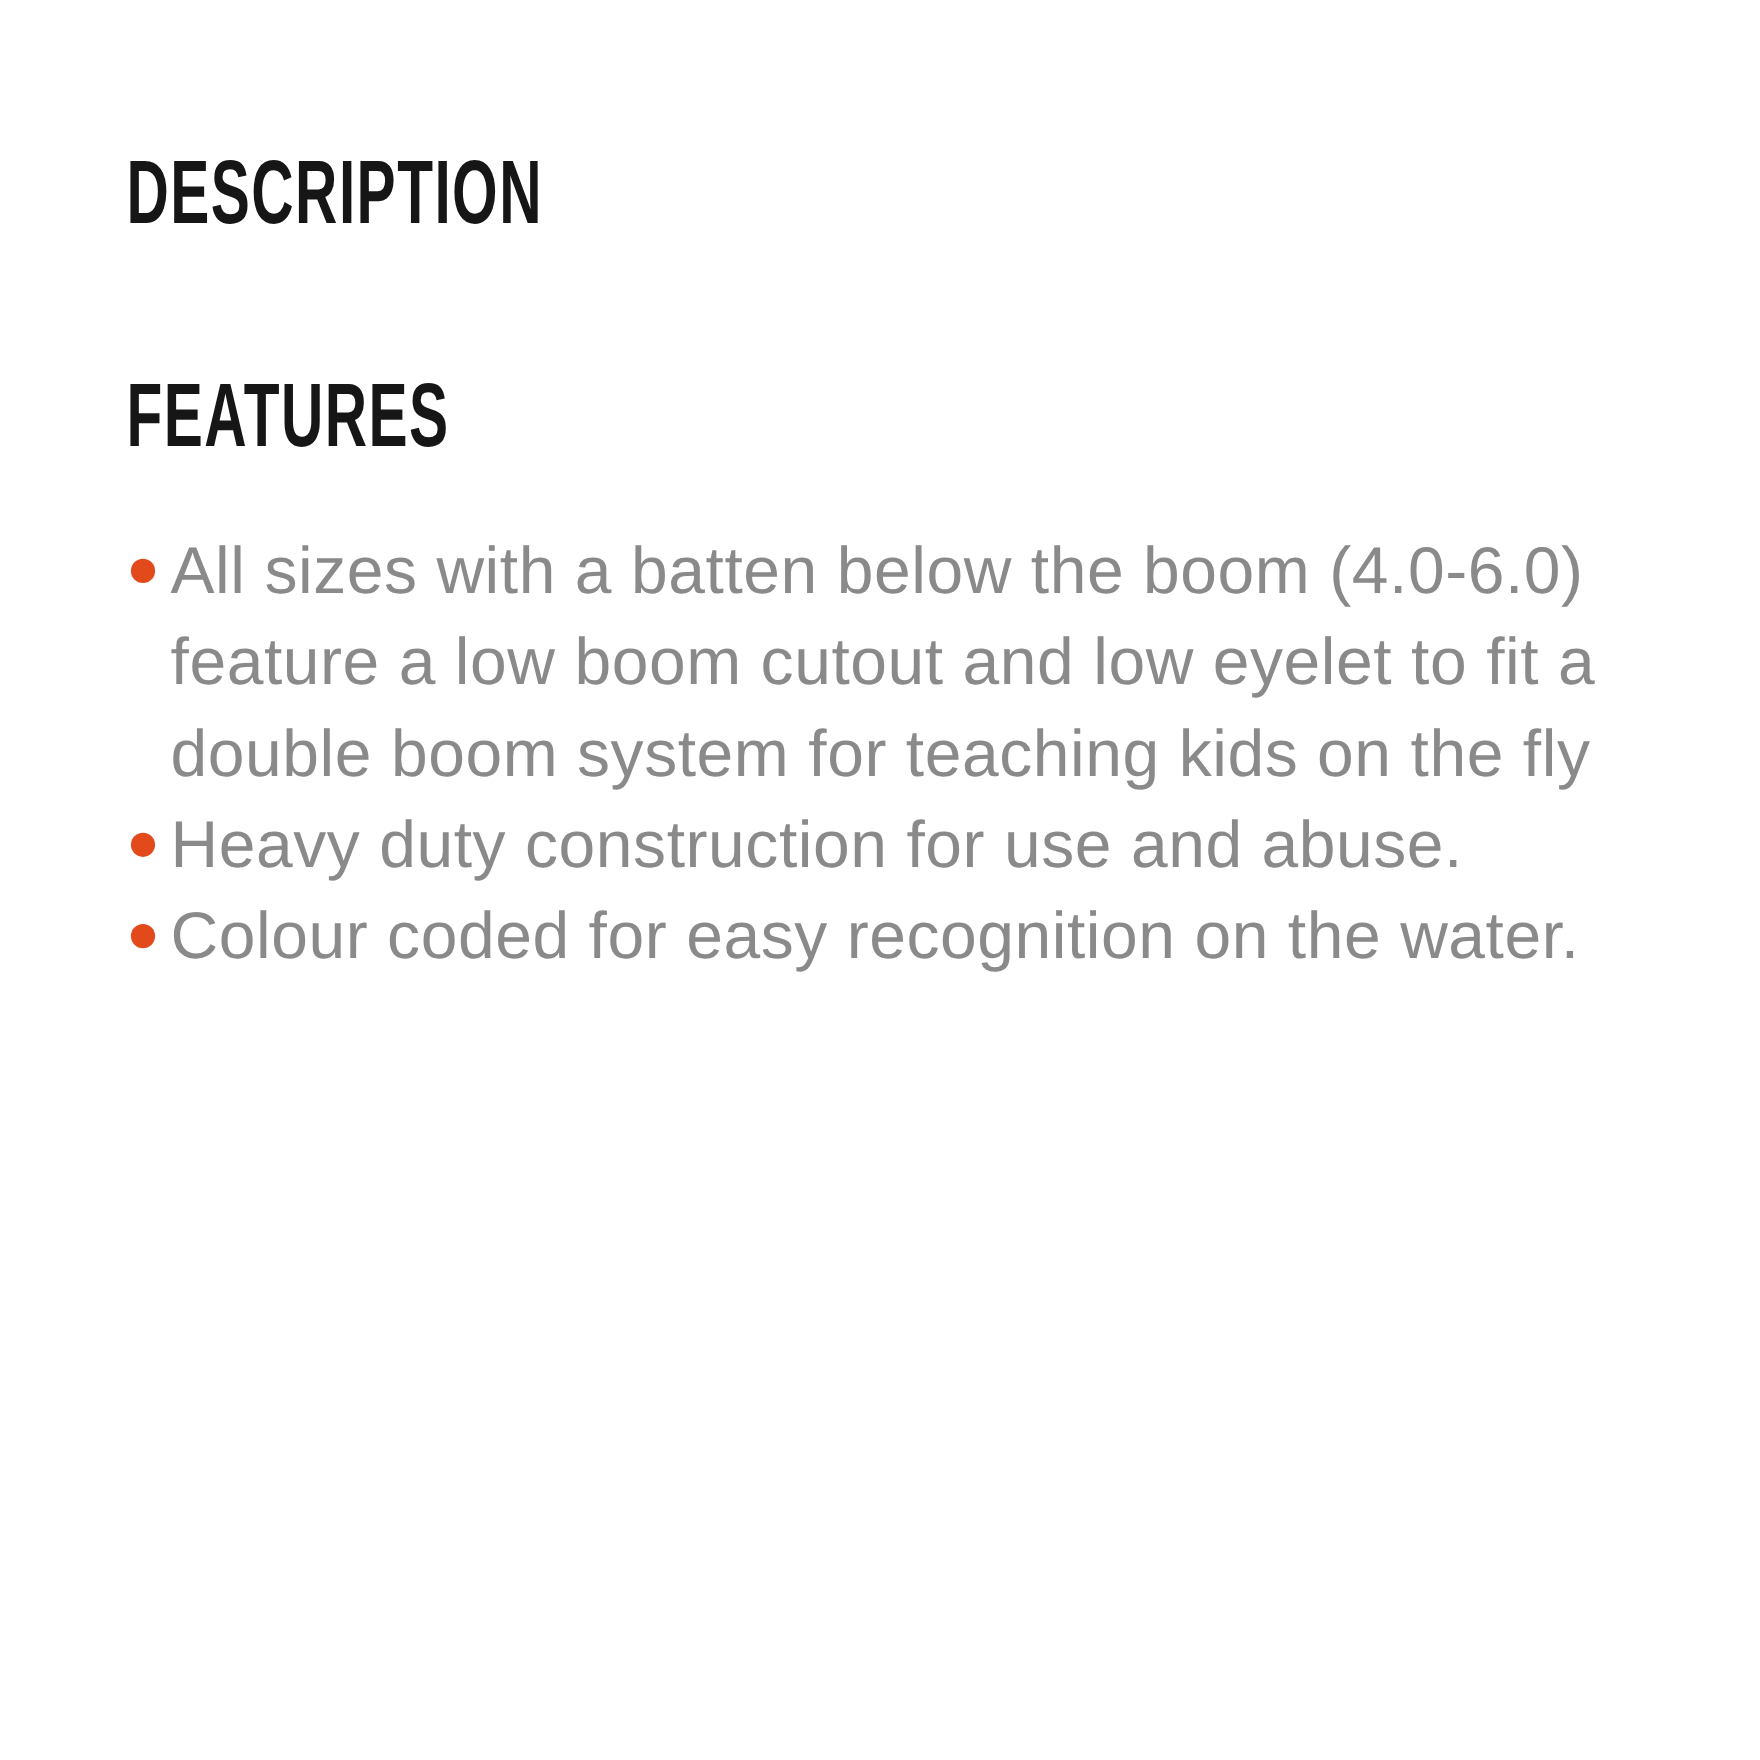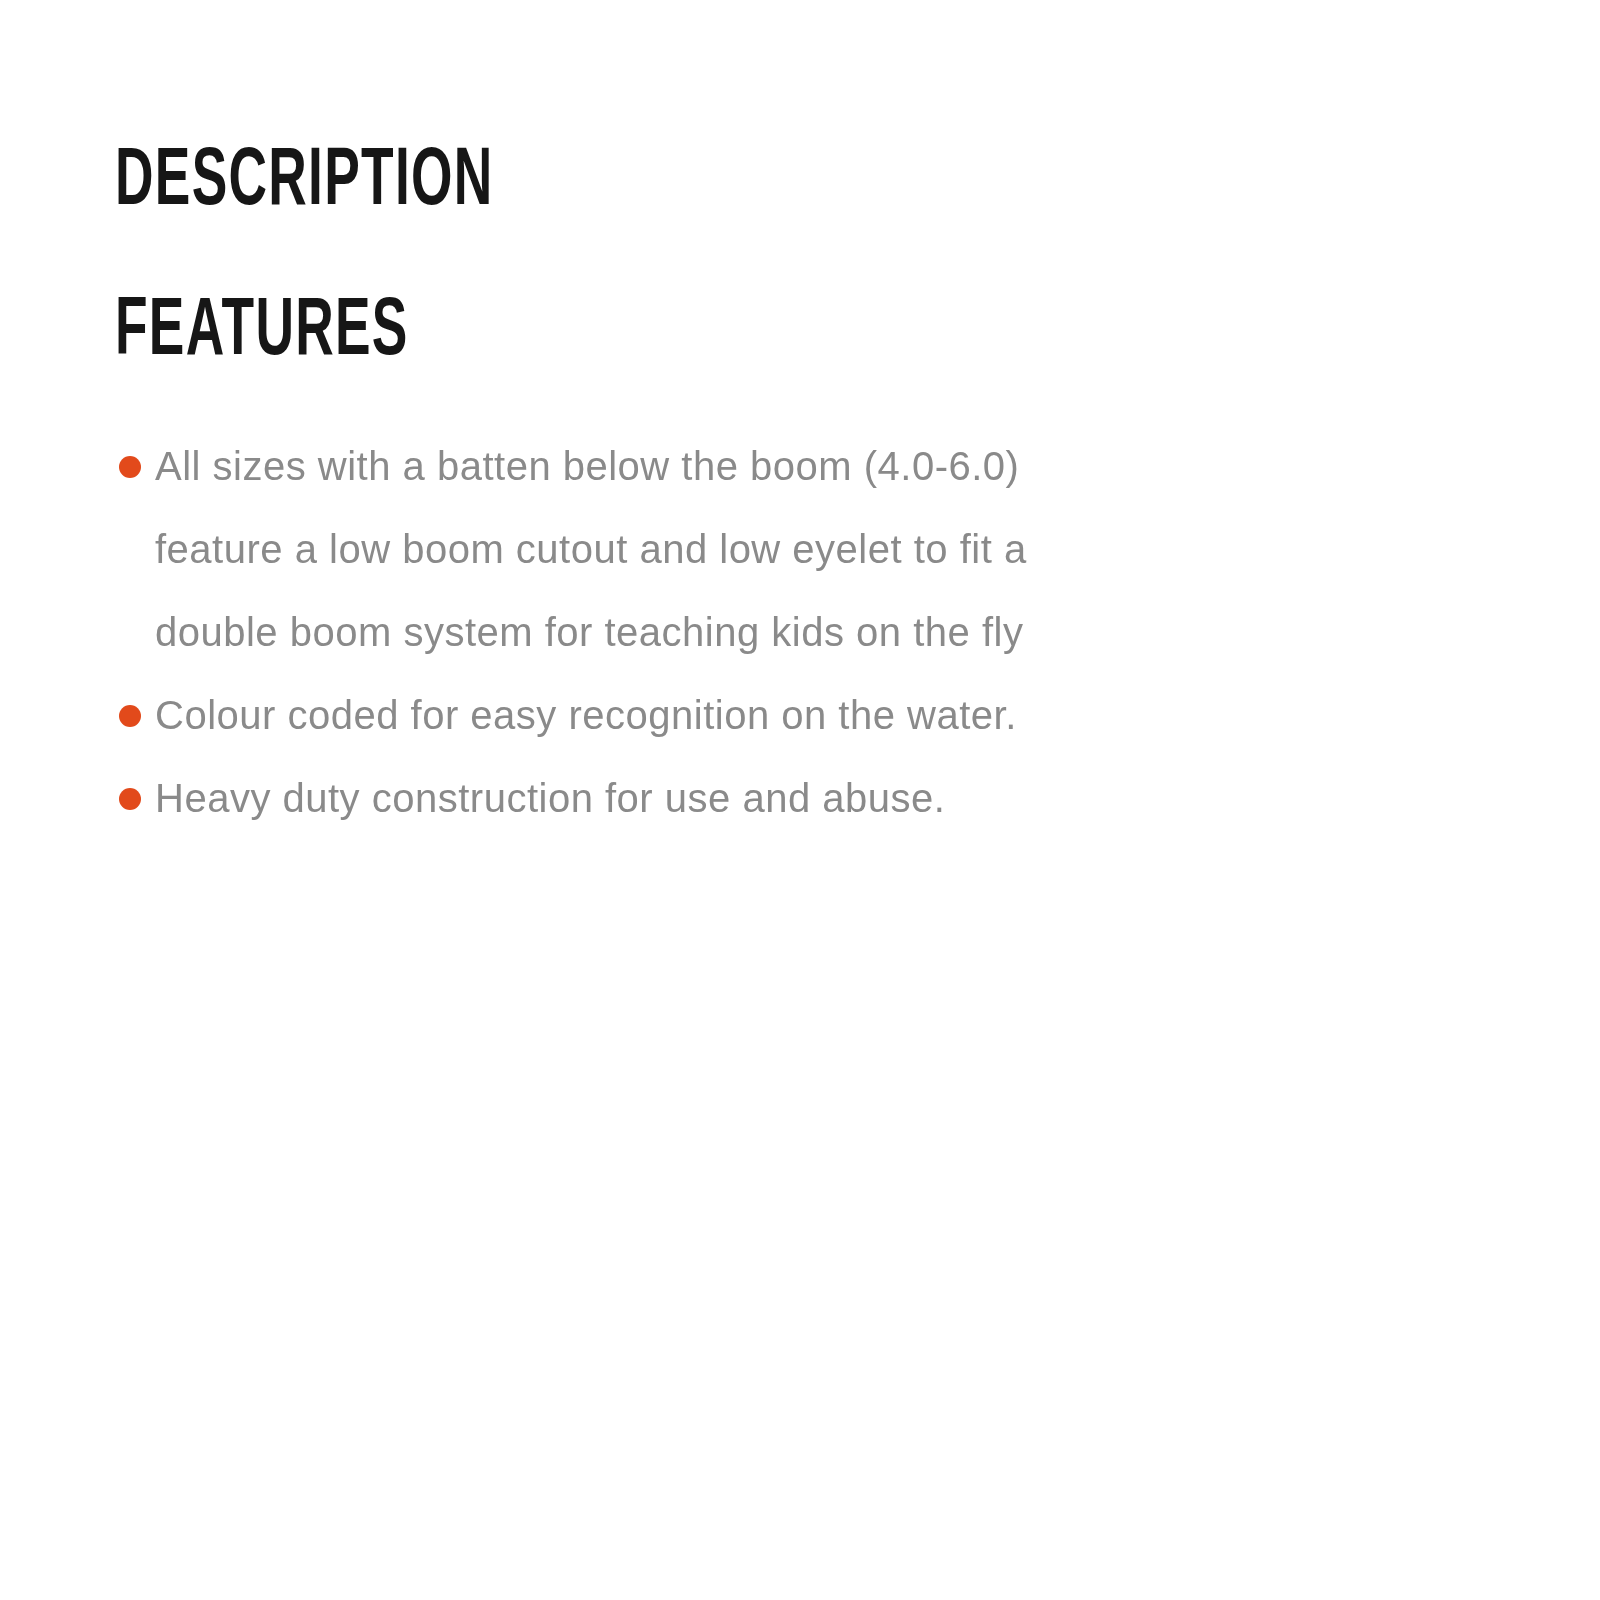--- a/index.html
+++ b/index.html
@@ -31,31 +31,31 @@
   }
   .description-body {
     margin: 56px 0 0 0;
     font-size: 48px;
     line-height: 83px;
     color: #8a8a8a;
     white-space: pre-line;
     letter-spacing: 0.5px;
   }
   .features-heading-wrap {
-    margin-top: 68px;
+    margin-top: 120px;
   }
   ul.features-list {
     list-style: none;
     margin: 58px 0 0 0;
     padding: 0;
   }
   ul.features-list li {
     position: relative;
     padding-left: 40px;
-    font-size: 40px;
+    font-size: 60px;
     line-height: 83px;
     color: #8a8a8a;
     letter-spacing: 0.5px;
   }
   ul.features-list li .bullet-dot {
     position: absolute;
     left: 4px;
     top: 31px;
     width: 22px;
     height: 22px;
@@ -80,21 +80,21 @@
 
   <ul class="features-list">
     <li>
       <span class="bullet-dot"></span>
       <span class="item-text">All sizes with a batten below the boom (4.0-6.0)
 feature a low boom cutout and low eyelet to fit a
 double boom system for teaching kids on the fly</span>
     </li>
     <li>
       <span class="bullet-dot"></span>
-      <span class="item-text">Colour coded for easy recognition on the water.</span>
+      <span class="item-text">Heavy duty construction for use and abuse.</span>
     </li>
     <li>
       <span class="bullet-dot"></span>
-      <span class="item-text">Heavy duty construction for use and abuse.</span>
+      <span class="item-text">Colour coded for easy recognition on the water.</span>
     </li>
   </ul>
 
 </div>
 
 </body></html>

